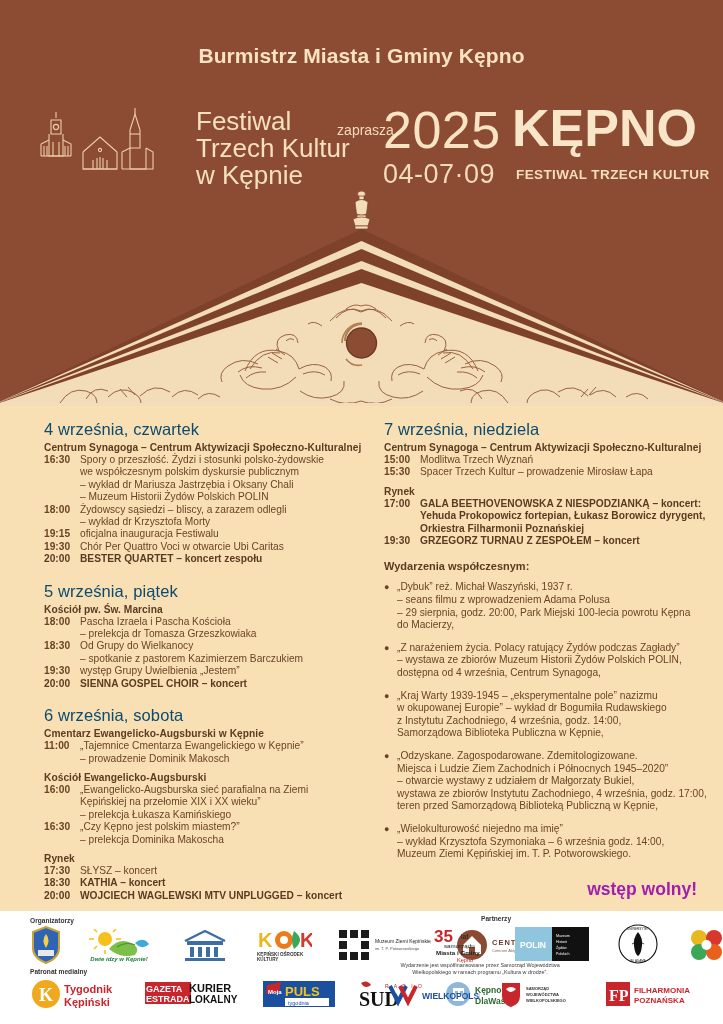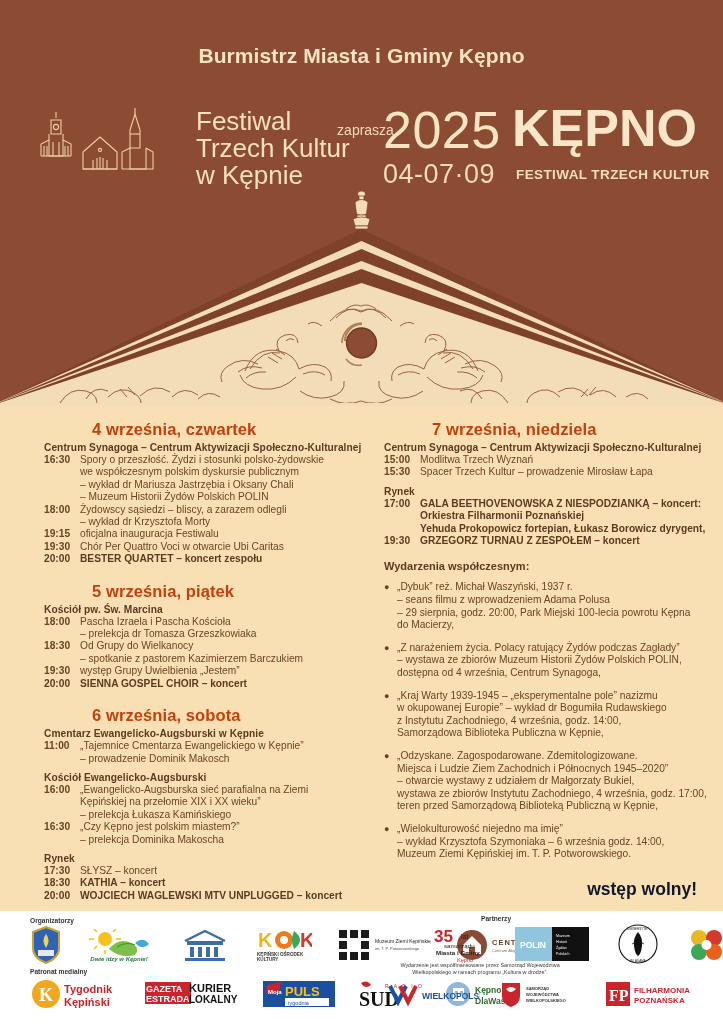--- a/index.html
+++ b/index.html
@@ -82,25 +82,24 @@
   .program {
     position: absolute; left: 0; top: 406px;
     width: 723px; height: 505px;
     background: #F9E0B4;
   }
   .col { position: absolute; top: 14px; }
   .col-left  { left: 44px; width: 330px; }
   .col-right { left: 384px; width: 324px; }
 
   .day-head {
-    color: #c2410c;
-    font-size: 16.5px; font-weight: bold;
+    color: #0c4a6e;
+    font-size: 16.5px; font-weight: normal;
     margin-bottom: 3px;
     letter-spacing: .1px;
-    margin-left: 48px;
   }
   .venue {
     color: #5B3A22;
     font-size: 10.2px; font-weight: bold;
     margin-bottom: 1px;
     letter-spacing: .05px;
   }
   .evt { display: flex; font-size: 10.2px; color: #6B4326; line-height: 12.4px; }
   .evt .t { width: 36px; flex: 0 0 36px; font-weight: bold; color: #6B4326; }
   .evt .d { flex: 1; }
@@ -120,21 +119,21 @@
     color: #6B4326; margin-bottom: 10px;
   }
   .bullet .dot {
     flex: 0 0 13px; font-size: 9px; line-height: 13px; color: #6B4326;
   }
   .bullet .txt { flex: 1; }
   .bullet .txt span { display: block; }
 
   .free {
     position: absolute; right: 26px; bottom: 11px;
-    color: #0f172a; font-size: 17.5px; font-weight: bold;
+    color: #a21caf; font-size: 17.5px; font-weight: bold;
   }
 
   
   .footer {
     position: absolute; left: 0; top: 911px;
     width: 723px; height: 113px;
     background: #ffffff;
   }
   .f-label {
     position: absolute;
@@ -412,22 +411,22 @@
           <div class="t">15:30</div>
           <div class="d">Spacer Trzech Kultur – prowadzenie Mirosław Łapa</div>
         </div>
 
         <div class="gap-sm"></div>
         <div class="venue">Rynek</div>
         <div class="evt bold">
           <div class="t">17:00</div>
           <div class="d">
             <span>GALA BEETHOVENOWSKA Z NIESPODZIANKĄ – koncert:</span>
+            <span class="sub" style="padding-left:0">Yehuda Prokopowicz fortepian, Łukasz Borowicz dyrygent,</span>
             <span class="sub" style="padding-left:0">Orkiestra Filharmonii Poznańskiej</span>
-            <span class="sub" style="padding-left:0">Yehuda Prokopowicz fortepian, Łukasz Borowicz dyrygent,</span>
           </div>
         </div>
         <div class="evt bold">
           <div class="t">19:30</div>
           <div class="d">GRZEGORZ TURNAU Z ZESPOŁEM – koncert</div>
         </div>
       </div>
 
       <div class="gap-md"></div>
 

